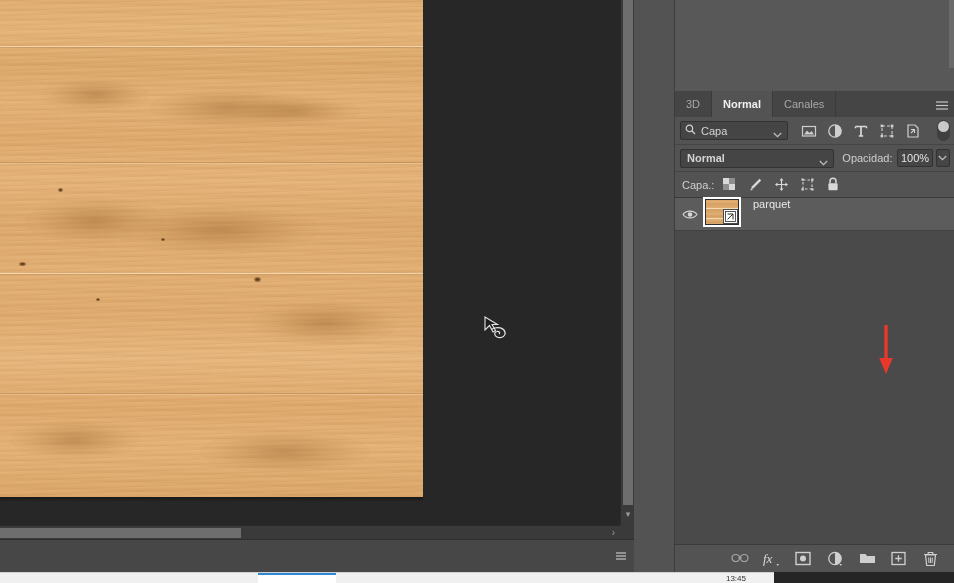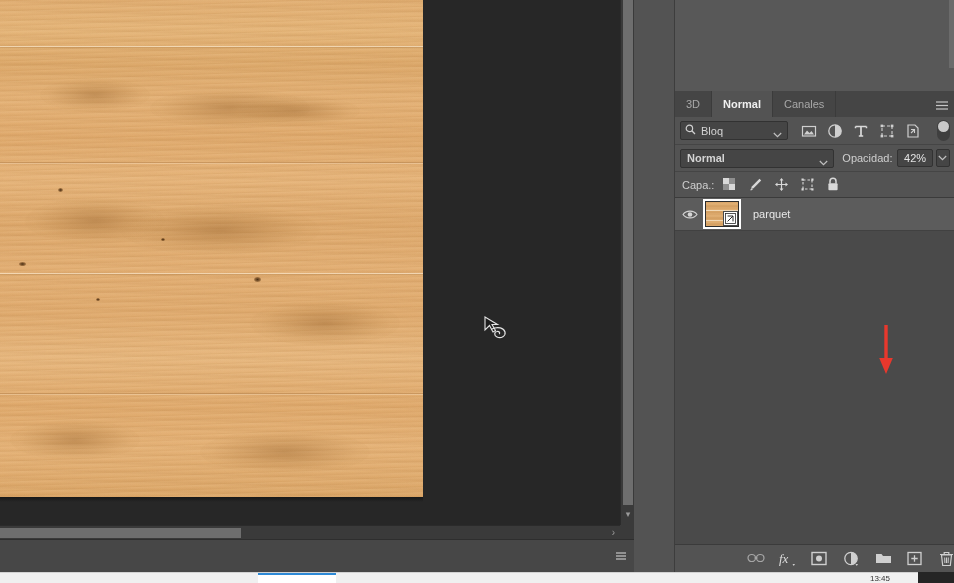--- a/index.html
+++ b/index.html
@@ -337,21 +337,21 @@
 
   
   .layers-list {
     position: relative;
     background: #4a4a4a;
     height: 350px;
   }
   .layer-row {
     position: relative;
     height: 32px;
-    display: flex; align-items: center;
+    display: flex; 
     border-bottom: 1px solid #414141;
     background: #4a4a4a;
   }
   .layer-row.selected { background: #5c5c5c; }
   .eye-cell {
     width: 30px; height: 32px;
     display: flex; align-items: center; justify-content: center;
   }
   .thumb-wrap {
     width: 38px; height: 28px;
@@ -416,30 +416,31 @@
   
   .layer-toolbar {
     position: absolute;
     left: 0; bottom: 0;
     width: 280px; height: 28px;
     background: #535353;
     border-top: 1px solid #3b3b3b;
     display: flex;
     align-items: center;
     justify-content: flex-end;
+    padding-right: 16px;
     gap: 16px;
     box-sizing: border-box;
   }
   .tbicon { width: 16px; height: 16px; display: block; }
 
   
   .taskbar {
     position: absolute;
     left: 0; top: 572px;
-    width: 918px; height: 11px;
+    width: 774px; height: 11px;
     background: #f0f0f0;
     border-top: 1px solid #d2d2d2;
   }
   .taskbar-active {
     position: absolute;
     left: 258px; top: 0;
     width: 78px; height: 11px;
     background: #ffffff;
     border-top: 2px solid #2d89d6;
     box-sizing: border-box;
@@ -554,21 +555,21 @@
       <div class="panel-body">
 
         <div class="filter-row">
           <div class="filter-select">
             <span>
               <svg width="11" height="11" viewBox="0 0 11 11">
                 <circle cx="4.4" cy="4.4" r="3.2" fill="none" stroke="#d0d0d0" stroke-width="1.2"></circle>
                 <line x1="6.8" y1="6.8" x2="10" y2="10" stroke="#d0d0d0" stroke-width="1.3"></line>
               </svg>
             </span>
-            <span class="lbl">Bloq</span>
+            <span class="lbl">Capa</span>
             <span class="chev">
               <svg width="9" height="6" viewBox="0 0 9 6">
                   <path d="M0.8 1 L4.5 4.6 L8.2 1" fill="none" stroke="#c0c0c0" stroke-width="1.2"></path>
                 </svg>
             </span>
           </div>
 
           <div class="filter-icons">
             <span class="ficon">
               <svg width="16" height="16" viewBox="0 0 16 16">
@@ -615,21 +616,21 @@
         <div class="blend-row">
           <div class="blend-select">
             <span>Normal</span>
             <span class="chev">
               <svg width="9" height="6" viewBox="0 0 9 6">
                   <path d="M0.8 1 L4.5 4.6 L8.2 1" fill="none" stroke="#c0c0c0" stroke-width="1.2"></path>
                 </svg>
             </span>
           </div>
           <span class="field-label">Opacidad:</span>
-          <div class="numfield">42%</div>
+          <div class="numfield">100%</div>
           <div class="numchev">
             <svg width="9" height="6" viewBox="0 0 9 6">
                 <path d="M0.8 1 L4.5 4.6 L8.2 1" fill="none" stroke="#c0c0c0" stroke-width="1.2"></path>
               </svg>
           </div>
         </div>
 
         <div class="lock-row">
           <span class="field-label" style="margin-left:2px;">Capa.:</span>
           <div class="lock-icons">

